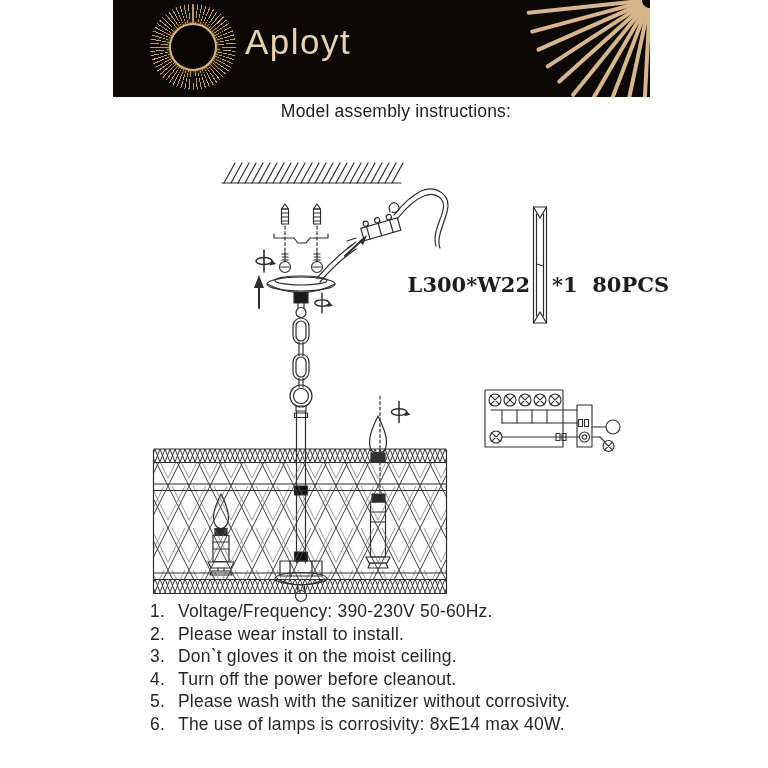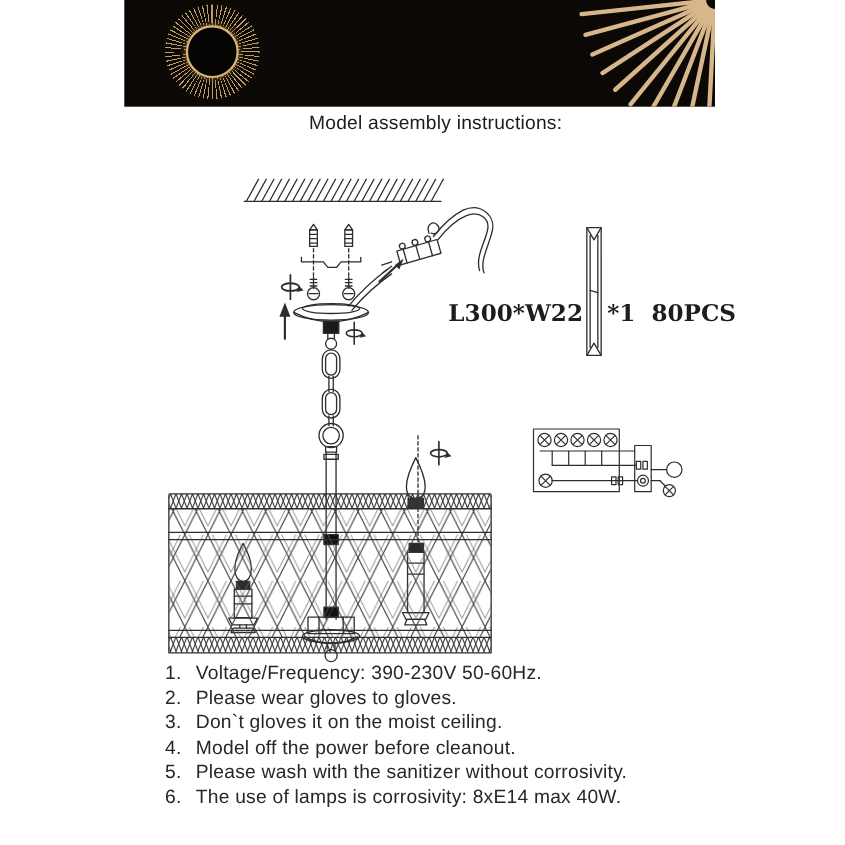--- a/index.html
+++ b/index.html
@@ -44,20 +44,21 @@
         <line x1="529.6" y1="6.7" x2="446.3" y2="81.6"></line>
         <line x1="530.7" y1="7.8" x2="460.2" y2="94.8"></line>
         <line x1="532.0" y1="8.7" x2="476.0" y2="105.7"></line>
         <line x1="533.4" y1="9.3" x2="493.3" y2="113.9"></line>
         <line x1="534.9" y1="9.8" x2="511.6" y2="119.3"></line>
         <line x1="536.5" y1="10.0" x2="530.6" y2="121.8"></line>
       </g>
     </svg>
     <div class="logo-burst"></div>
     <div class="logo-disc"></div>
+    <span class="brand">Aployt</span>
   </div>
 
   <div class="title-block">
     <div>Model assembly instructions:</div>
   </div>
 
   <svg class="diagram" width="768" height="456" viewBox="0 0 768 456">
     <defs>
       <pattern id="lattice" width="21" height="42" patternUnits="userSpaceOnUse">
         <path d="M0,0 L21,42 M21,0 L0,42" stroke="#3c3c3c" stroke-width="1" fill="none"></path>
@@ -283,29 +284,29 @@
     </g>
   </svg>
 
   <div class="instructions">
     <div class="row">
       <span class="num">1.</span>
       <span class="txt">Voltage/Frequency: 390-230V 50-60Hz.</span>
     </div>
     <div class="row">
       <span class="num">2.</span>
-      <span class="txt">Please wear gloves to gloves.</span>
+      <span class="txt">Please wear install to install.</span>
     </div>
     <div class="row">
       <span class="num">3.</span>
       <span class="txt">Don`t gloves it on the moist ceiling.</span>
     </div>
     <div class="row">
       <span class="num">4.</span>
-      <span class="txt">Model off the power before cleanout.</span>
+      <span class="txt">Turn off the power before cleanout.</span>
     </div>
     <div class="row">
       <span class="num">5.</span>
       <span class="txt">Please wash with the sanitizer without corrosivity.</span>
     </div>
     <div class="row">
       <span class="num">6.</span>
       <span class="txt">The use of lamps is corrosivity: 8xE14 max 40W.</span>
     </div>
   </div>

